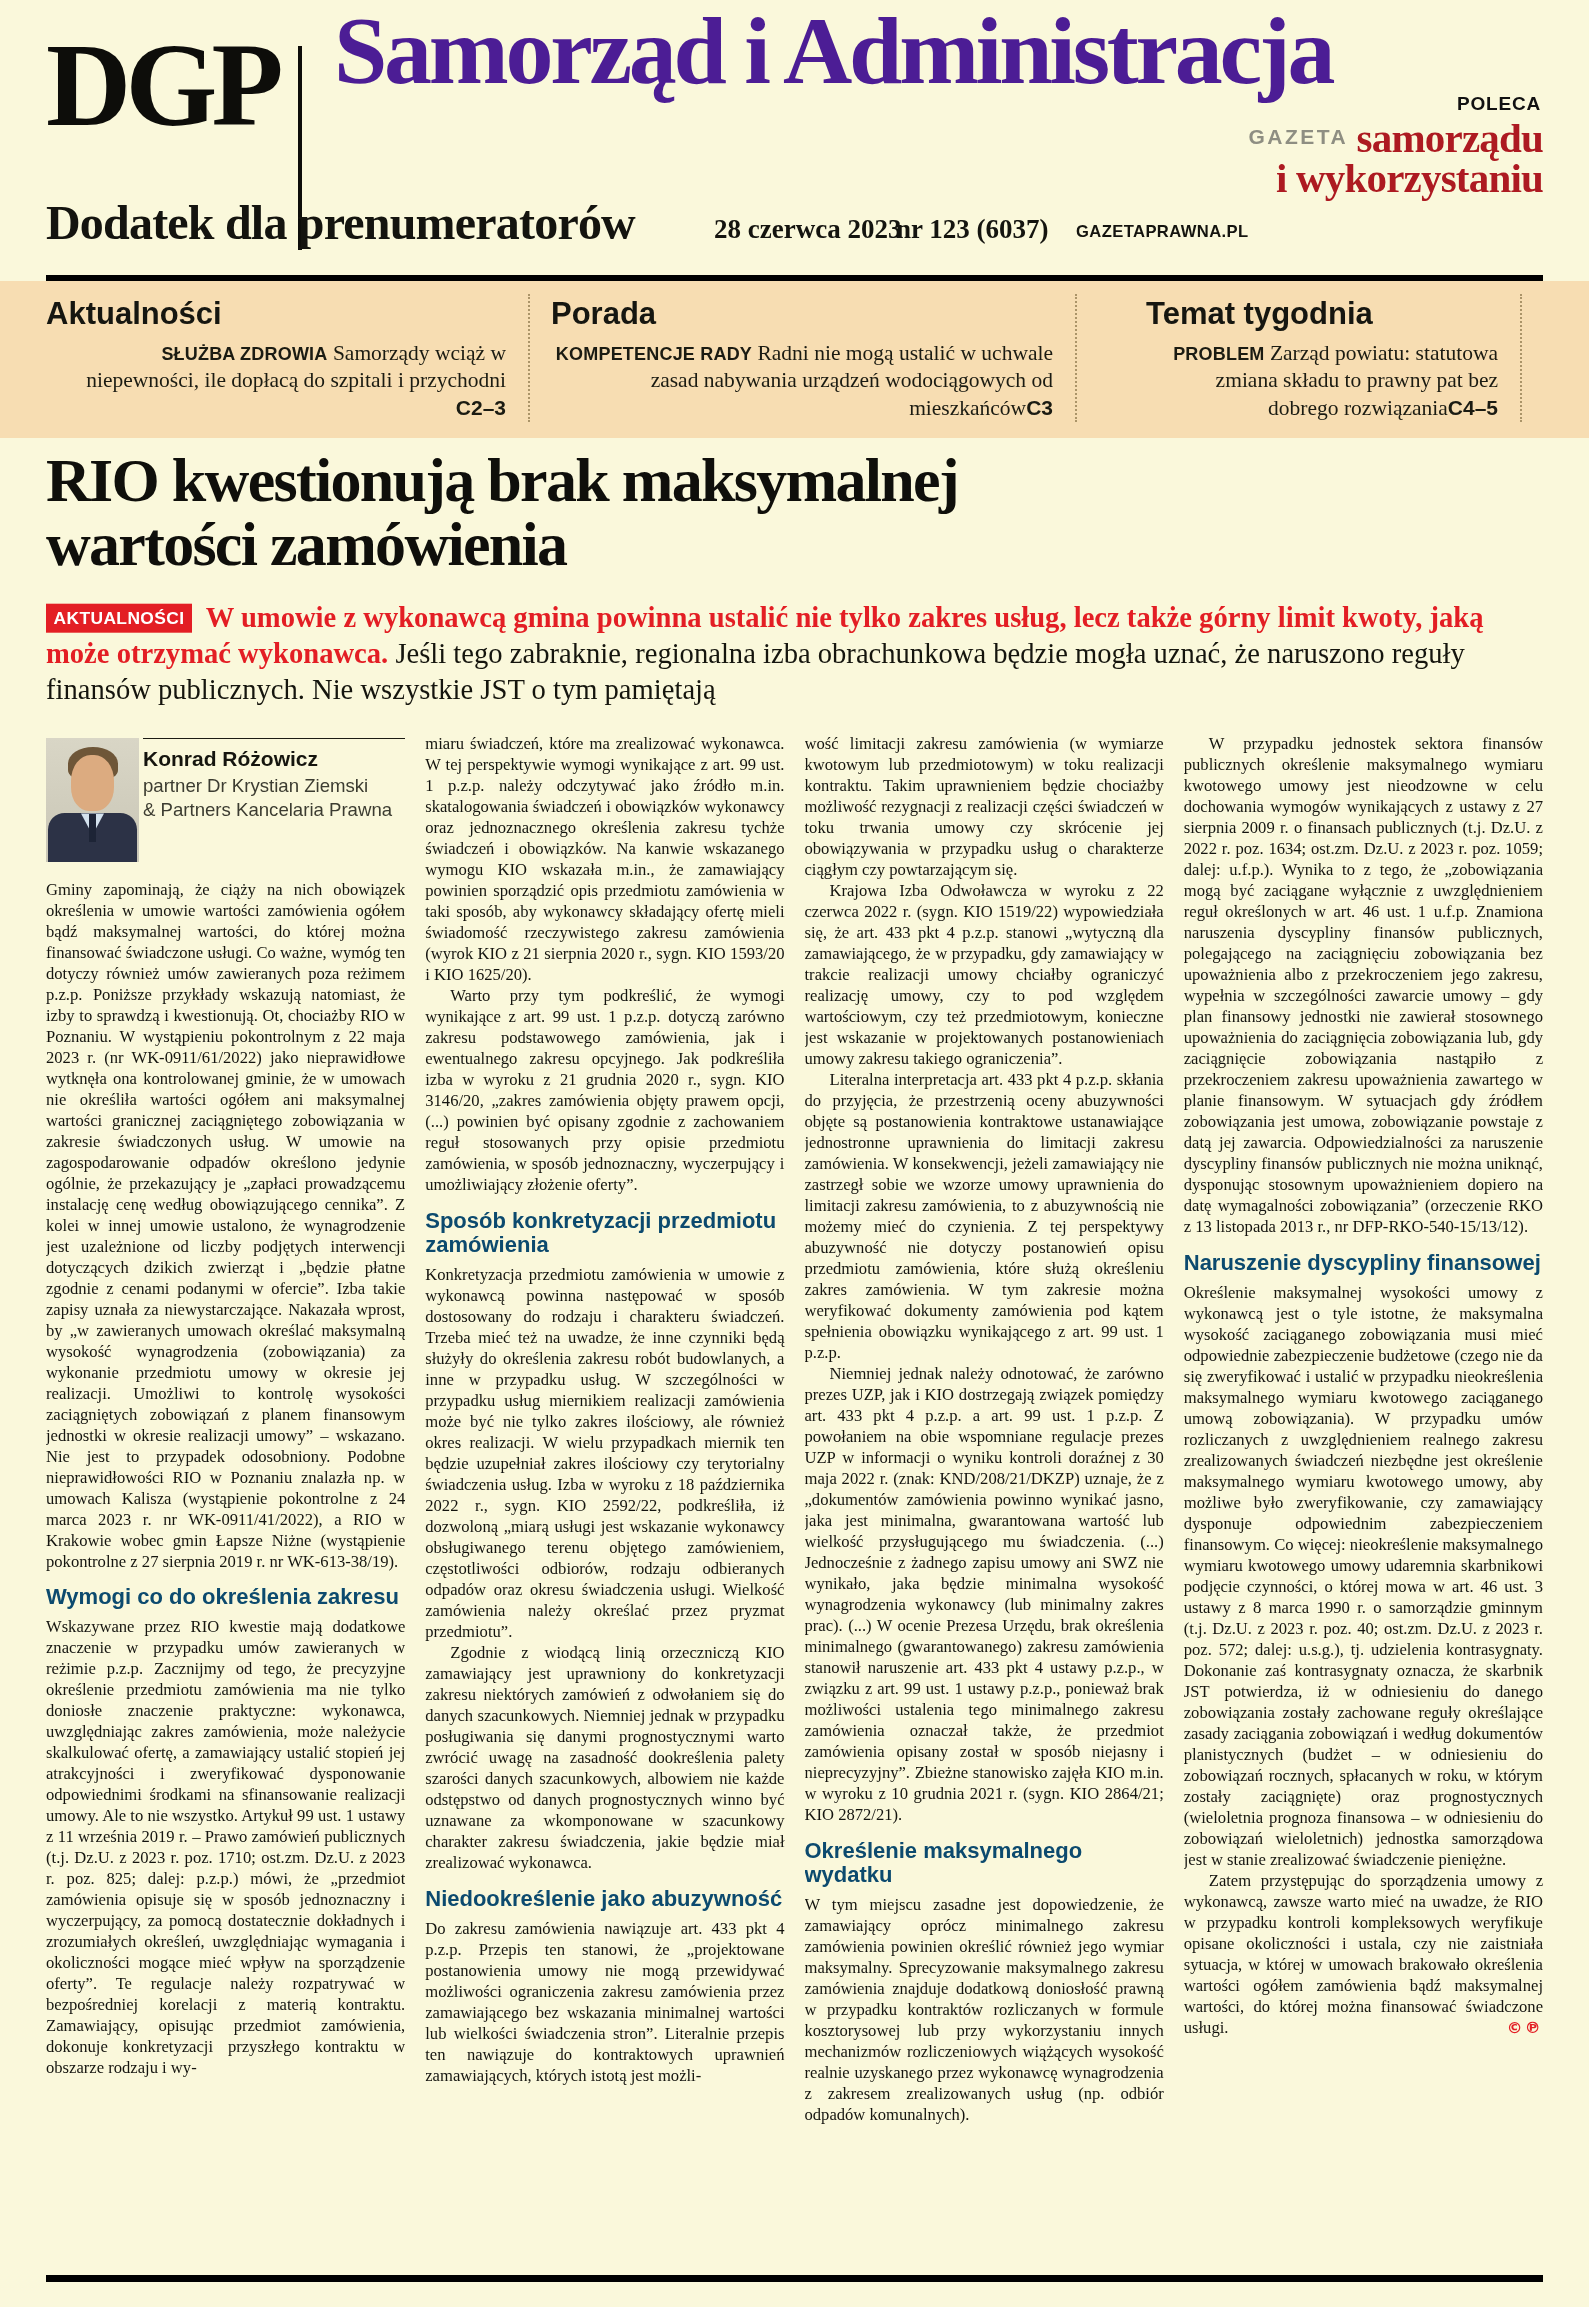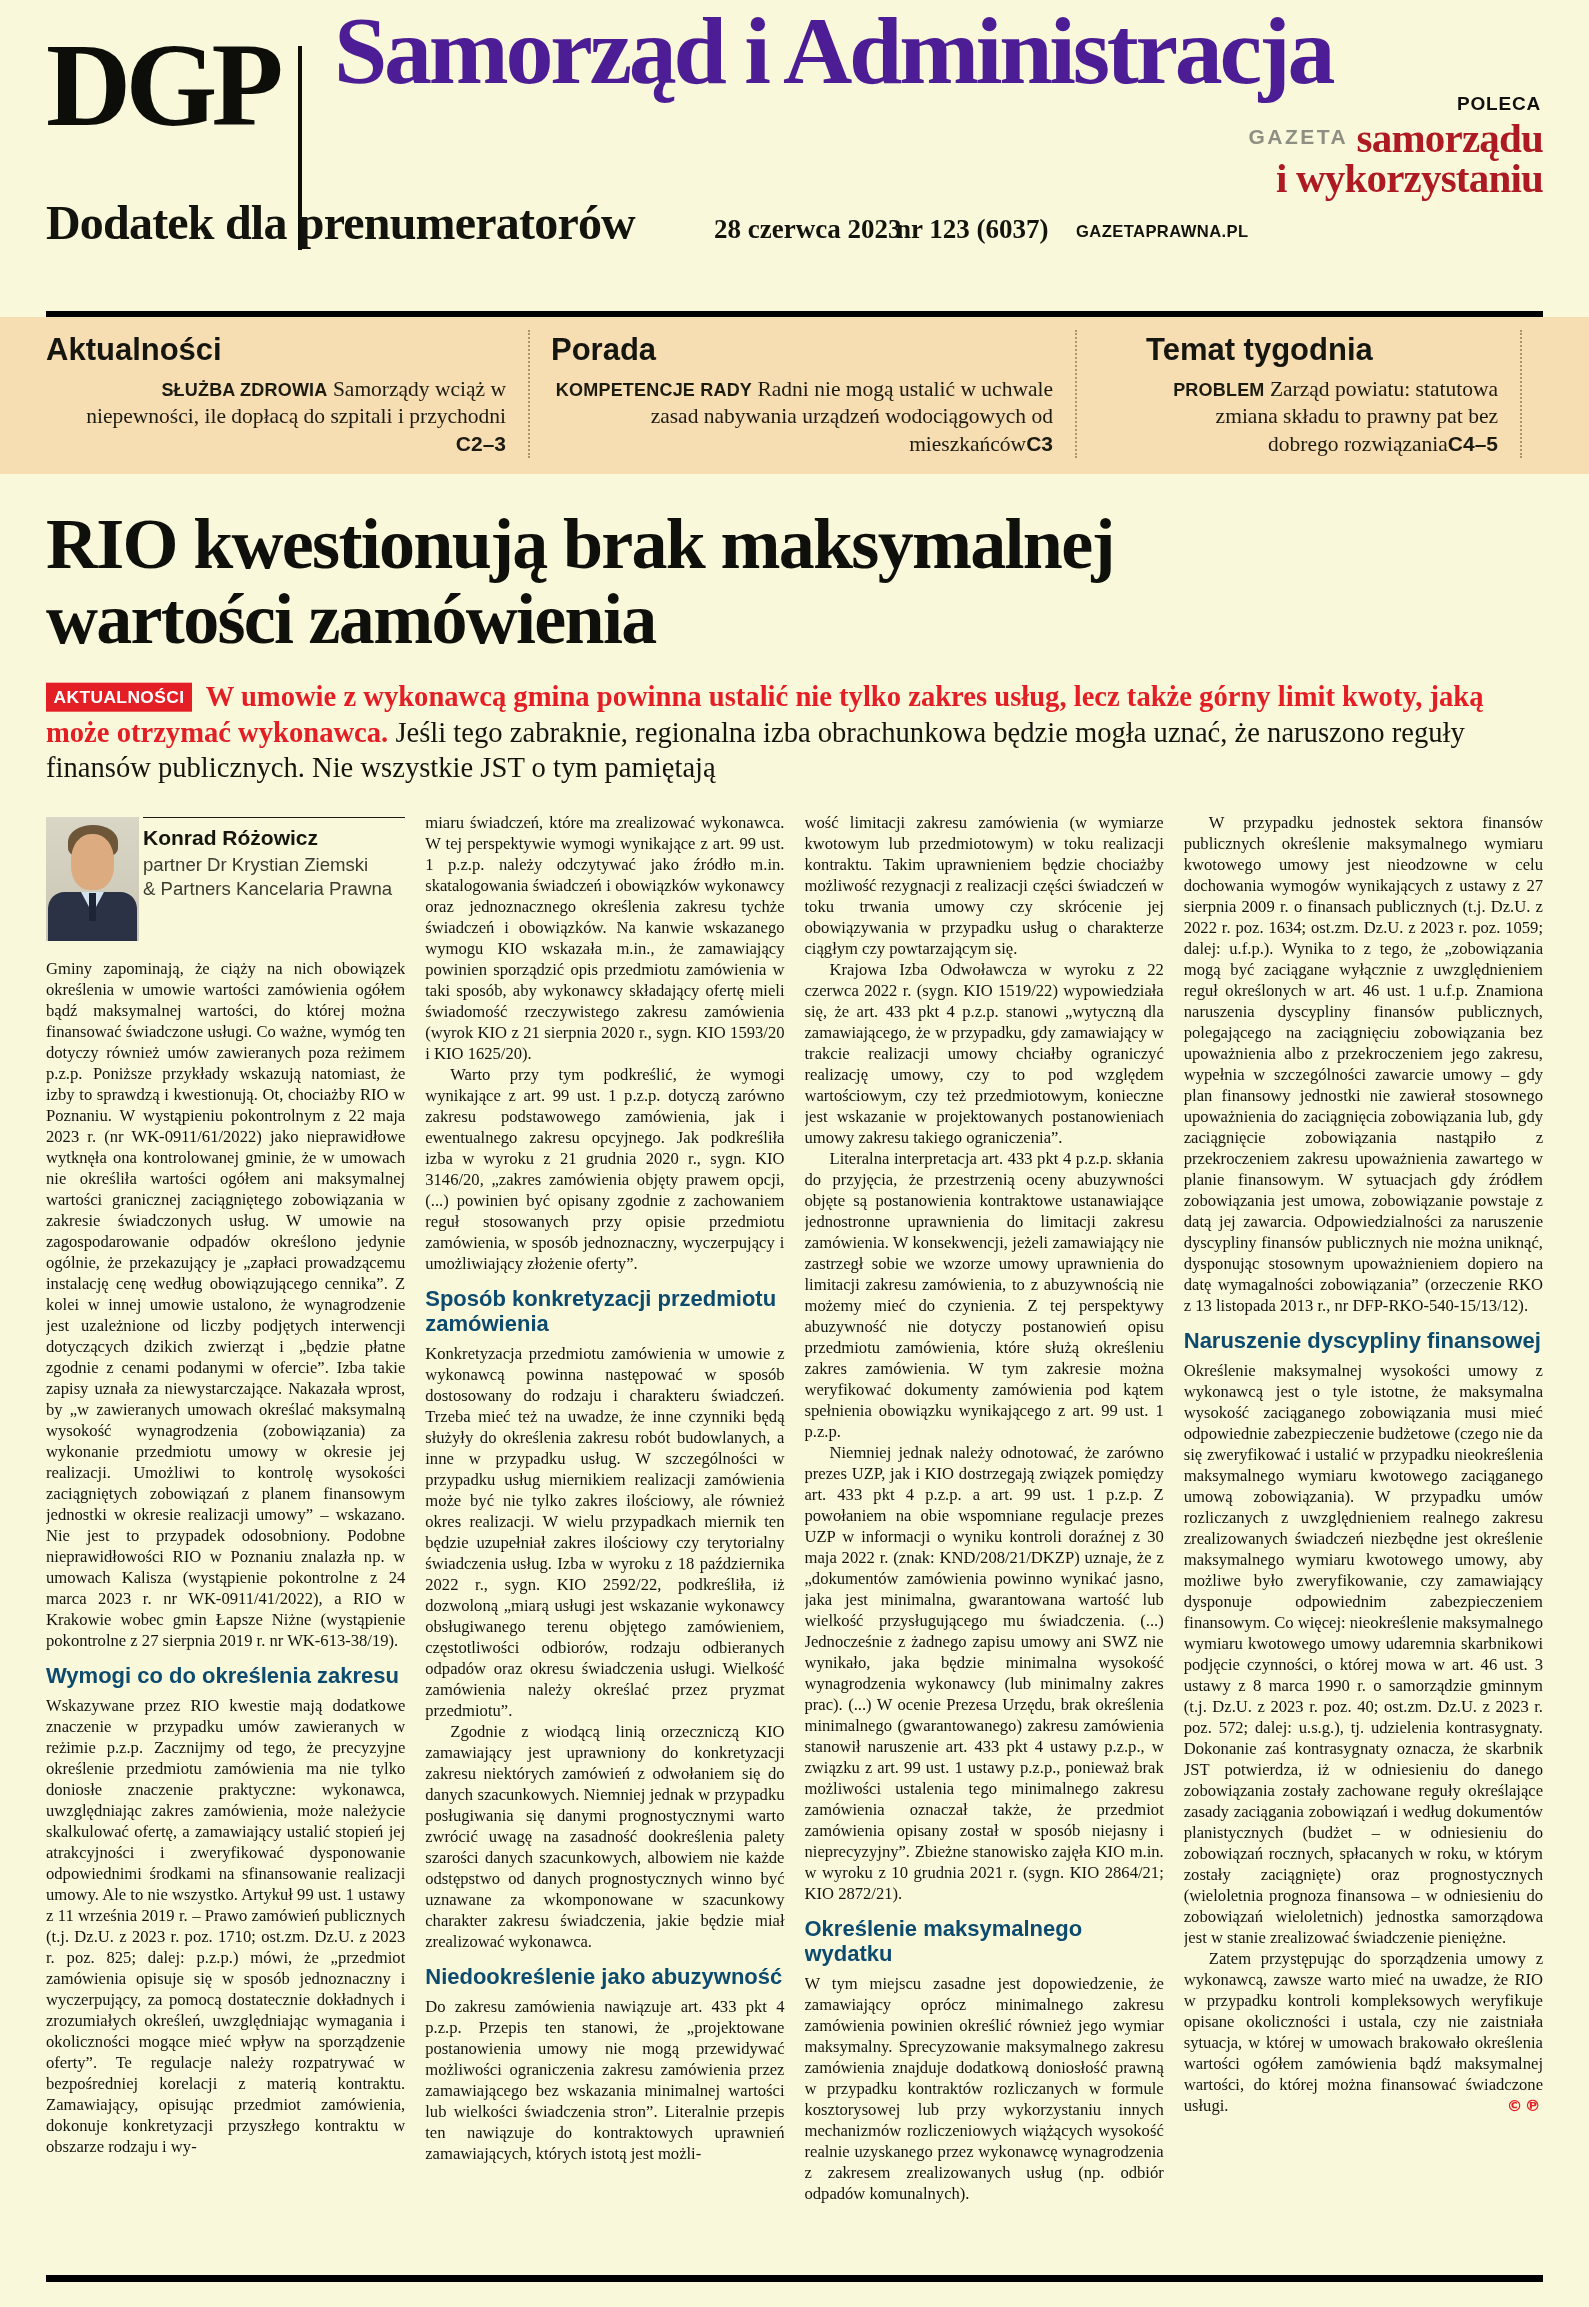--- a/index.html
+++ b/index.html
@@ -1,19 +1,19 @@
 <!DOCTYPE html>
 <html lang="pl" style="font-size:13.2px"><head>
 <meta charset="utf-8">
 <style>
   html,body{margin:0;padding:0;}
   .page{position:relative;width:1589px;height:2307px;background:#faf8db;overflow:hidden;
         font-family:"Liberation Serif",serif;color:#14140f;}
   
-  .masthead{position:relative;height:311px;}
+  .masthead{position:relative;height:275px;}
   .brand{position:absolute;left:46px;top:26.5px;font-size:118px;line-height:1;font-weight:700;
          letter-spacing:-5.8px;color:#0d0d0a;}
   .brand-divider{position:absolute;left:298px;top:46px;width:4.1px;height:204px;background:#0d0d0a;}
   .edition-title{position:absolute;left:334px;top:3px;margin:0;font-size:96px;line-height:1;
          font-weight:600;letter-spacing:-3.3px;color:#4c1d95;white-space:nowrap;}
   .subtitle{position:absolute;left:46px;top:195px;font-size:48px;font-weight:600;letter-spacing:-0.8px;}
   .dateline{position:absolute;left:714px;top:214px;font-size:27px;font-weight:700;}
   .issue{position:absolute;left:896px;top:214px;font-size:27px;font-weight:700;}
   .site{position:absolute;left:1076px;top:222px;font-size:16.6px;font-weight:700;
         font-family:"Liberation Sans",sans-serif;letter-spacing:0.4px;}
@@ -32,21 +32,21 @@
   .teaser-1{flex:0 0 460px;}
   .teaser-2{flex:0 0 502px;}
   .teaser-3{flex:1 1 auto;margin-left:48px;}
   .teaser h3{margin:1.7px 0 8.3px;font-family:"Liberation Sans",sans-serif;font-weight:700;
         font-size:31px;color:#161610;}
   .teaser p{margin:0;font-size:21.5px;line-height:1.27;color:#1b1b12;text-align:right;}
   .kicker{font-family:"Liberation Sans",sans-serif;font-weight:700;font-size:18px;
         letter-spacing:0.2px;}
   .pageref{float:right;font-family:"Liberation Sans",sans-serif;font-weight:700;font-size:21px;}
   
-  .headline{margin:33px 46px 0;font-size:72px;line-height:1.03;font-weight:600;
+  .headline{margin:11px 46px 0;font-size:62px;line-height:1.03;font-weight:600;
         letter-spacing:-1.7px;color:#0f0f0b;}
   .lead{margin:23px 46px 0;font-size:28.6px;line-height:1.24;color:#15150e;}
   .lead-label{display:inline-block;background:#e31e24;color:#fff;
         font-family:"Liberation Sans",sans-serif;font-weight:700;font-size:17.4px;
         letter-spacing:0.4px;padding:4.1px 7.5px 3.3px;transform:translateY(-3.3px);margin-right:6.6px;}
   .lead-red{color:#e31e24;font-weight:700;}
   
   .body{display:flex;gap:20px;margin:26.5px 46px 0;height:1495px;}
   .col{flex:1 1 0;overflow:hidden;}
   .bp{margin:0;font-size:16.6px;line-height:21px;text-align:justify;hyphens:auto;}

